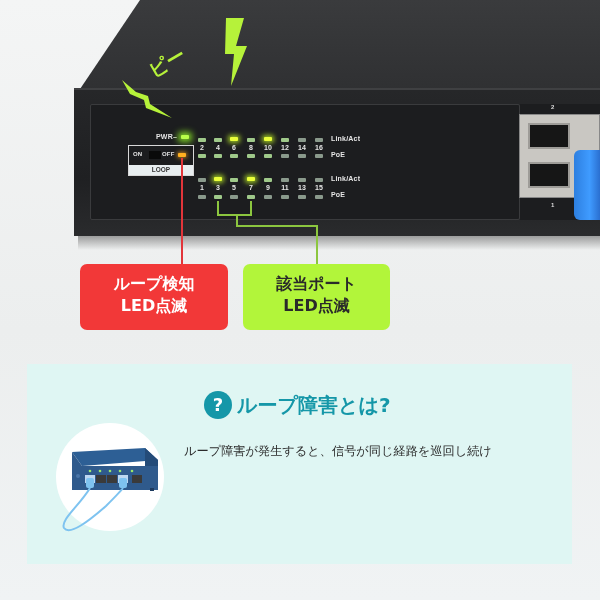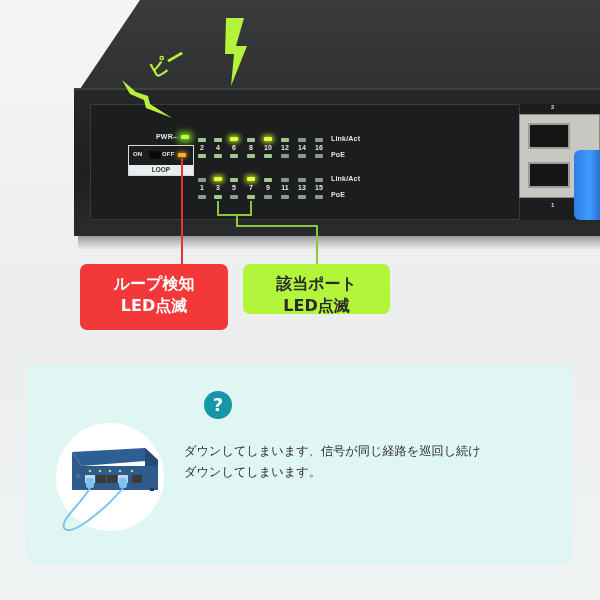--- a/index.html
+++ b/index.html
@@ -81,21 +81,21 @@
     
     .line-red { position: absolute; left: 181px; top: 158px; width: 2px; height: 108px; background: #e2353a; }
     .line-g { position: absolute; background: #8cc63f; }
     
     .callout {
       position: absolute; border-radius: 7px; text-align: center;
       font-weight: bold; font-size: 16px; line-height: 22px; padding-top: 9px;
       font-family: "DejaVu Sans", sans-serif;
     }
     .callout-red { left: 80px; top: 264px; width: 148px; height: 66px; background: #f23838; color: #ffffff; }
-    .callout-green { left: 243px; top: 264px; width: 147px; height: 50px; background: #b2f53a; color: #2a2a2a; }
+    .callout-green { left: 243px; top: 264px; width: 147px; height: 66px; background: #b2f53a; color: #2a2a2a; }
     
     .info-card {
       position: absolute; left: 27px; top: 364px; width: 545px; height: 200px;
       background: #dff6f3;
     }
     .info-title {
       position: absolute; left: 204px; top: 390px; height: 30px;
       display: flex; align-items: center; gap: 5px;
     }
     .q-icon {
@@ -236,20 +236,21 @@
   <div>LED点滅</div>
 </div>
 <div class="callout callout-green">
   <div>該当ポート</div>
   <div>LED点滅</div>
 </div>
 
 <div class="info-card"></div>
 <div class="info-title">
   <div class="q-icon">?</div>
+  <div class="info-title-text">ループ障害とは?</div>
 </div>
 
 <div class="illus-circle"></div>
 <svg style="position:absolute;left:50px;top:440px;" width="120" height="95">
 
   <polygon points="22,12 95,8 108,20 32,26" fill="#2d5f95"></polygon>
 
   <polygon points="95,8 108,20 108,48 95,40" fill="#244b78"></polygon>
 
   <rect x="22" y="26" width="86" height="24" fill="#2f5a8c"></rect>
@@ -269,15 +270,14 @@
 
   <rect x="36" y="38" width="8" height="10" rx="2" fill="#7ec3f0"></rect>
   <rect x="69" y="38" width="8" height="10" rx="2" fill="#7ec3f0"></rect>
 
   <path d="M40,48 C30,65 10,80 14,88 C20,96 40,80 56,66 C64,58 70,52 73,48" fill="none" stroke="#7ec3f0" stroke-width="2"></path>
   <circle cx="28" cy="36" r="2" fill="#4a75a8"></circle>
   <rect x="100" y="48" width="4" height="3" fill="#1d3a5e"></rect>
 </svg>
 
 <div class="info-body">
-  <div>ダウンしてしまいます、信号が同じ経路を巡回し続け</div>
-  <div>ダウンしてしまいます。</div>
+  <div>ループ障害が発生すると、信号が同じ経路を巡回し続け</div>
 </div>
 
 </body></html>

